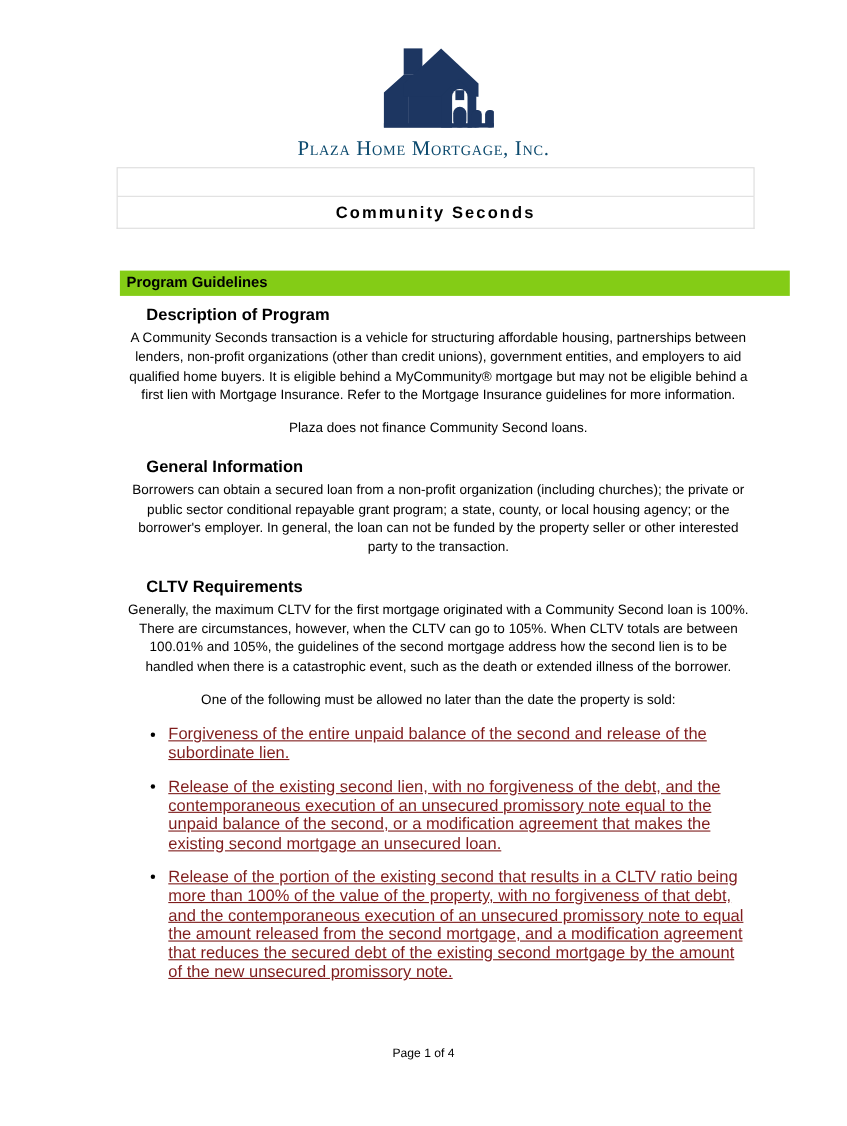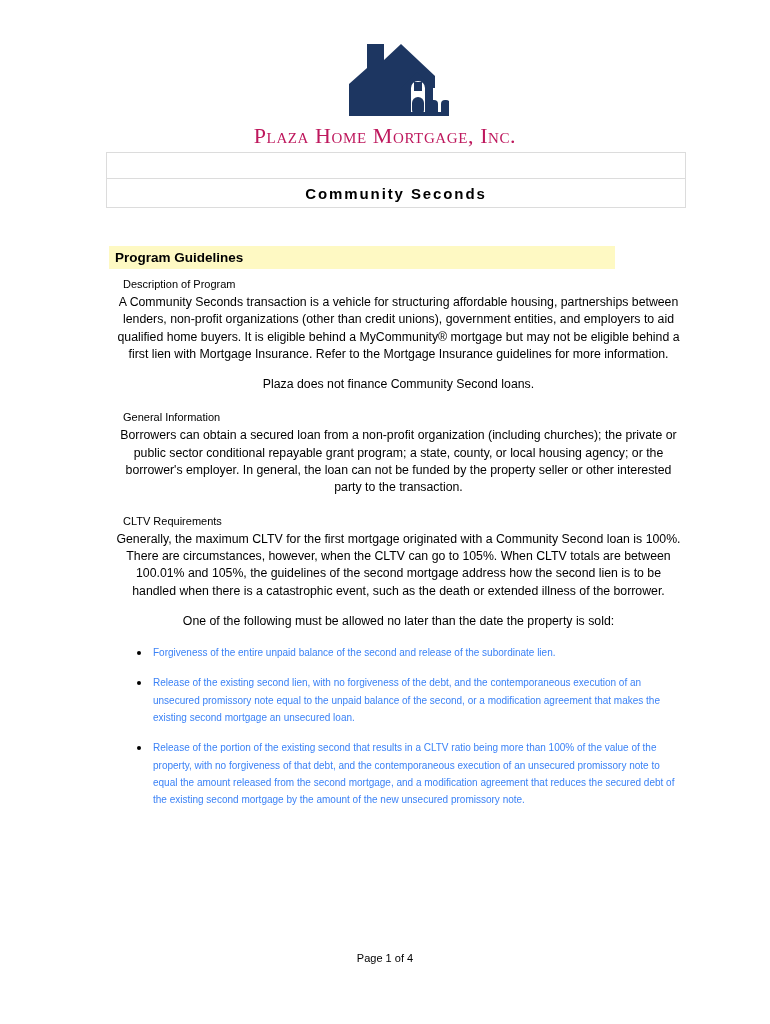--- a/index.html
+++ b/index.html
@@ -29,22 +29,22 @@
     text-align: center;
   }
   .logo-mark {
     display: block;
     margin: 0 auto;
   }
   .logo-wordmark {
     display: block;
     margin: 4px auto 0 auto;
     font-family: "Liberation Serif", serif;
-    color: #be185d;
-    font-size: 22px;
+    color: #0c4a6e;
+    font-size: 19px;
     line-height: 20px;
     letter-spacing: 0.6px;
     font-variant: small-caps;
     font-weight: 400;
     white-space: nowrap;
   }
 
   
   .header-boxes {
     position: absolute;
@@ -75,36 +75,36 @@
   }
 
   
   .content {
     position: absolute;
     left: 115px;
     top: 246px;
     width: 567px;
   }
   .band {
-    background: #fef9c3;
-    width: 506px;
+    background: #84cc16;
+    width: 609px;
     box-sizing: border-box;
     padding: 2px 0 3px 6px;
     margin-left: -6px;
     margin-bottom: 9px;
   }
   .band span {
     font-size: 13.5px;
     font-weight: bold;
     color: #000000;
   }
   h3.sub {
-    font-size: 11px;
-    font-weight: normal;
-    margin: 0 0 4px 8px;
+    font-size: 15px;
+    font-weight: bold;
+    margin: 0 0 4px 18px;
     padding: 0;
     color: #000000;
   }
   p.body {
     font-size: 12.3px;
     line-height: 17.3px;
     margin: 0 0 13px 0;
     padding: 0;
     color: #000000;
     text-align: center;
@@ -115,24 +115,25 @@
   .spacer-sm { height: 5px; }
 
   ul.bullets {
     list-style: none;
     margin: 0;
     padding: 0;
   }
   ul.bullets li {
     position: relative;
     padding-left: 38px;
-    font-size: 10px;
+    font-size: 15px;
     line-height: 17.3px;
     margin-bottom: 13px;
-    color: #3b82f6;
+    color: #7f1d1d;
+    text-decoration: underline;
   }
   ul.bullets li:last-child {
     margin-bottom: 16px;
   }
   ul.bullets li .dot {
     position: absolute;
     left: 22px;
     top: 6.5px;
     width: 4px;
     height: 4px;

